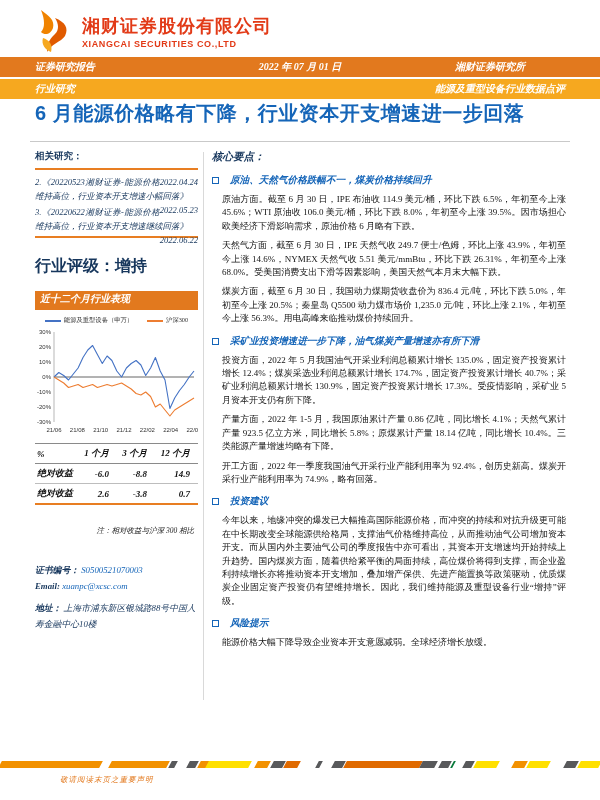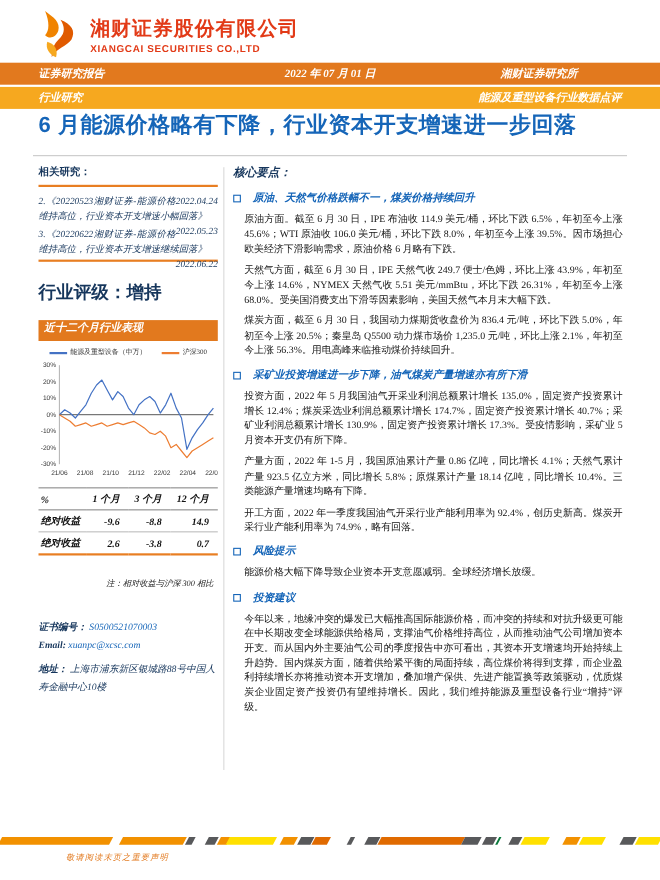--- a/index.html
+++ b/index.html
@@ -172,21 +172,21 @@
         <tr>
           <th class="lbl">%</th>
           <th class="num">1 个月</th>
           <th class="num">3 个月</th>
           <th class="num">12 个月</th>
         </tr>
       </thead>
       <tbody>
         <tr>
           <td class="lbl">绝对收益</td>
-          <td class="num">-9.6</td>
+          <td class="num">-6.0</td>
           <td class="num">-8.8</td>
           <td class="num">14.9</td>
         </tr>
         <tr>
           <td class="lbl">绝对收益</td>
           <td class="num">2.6</td>
           <td class="num">-3.8</td>
           <td class="num">0.7</td>
         </tr>
       </tbody>
@@ -228,31 +228,31 @@
         <span class="sec-title">采矿业投资增速进一步下降，油气煤炭产量增速亦有所下滑</span>
       </div>
       <p class="para">投资方面，2022 年 5 月我国油气开采业利润总额累计增长 135.0%，固定资产投资累计增长 12.4%；煤炭采选业利润总额累计增长 174.7%，固定资产投资累计增长 40.7%；采矿业利润总额累计增长 130.9%，固定资产投资累计增长 17.3%。受疫情影响，采矿业 5 月资本开支仍有所下降。</p>
       <p class="para">产量方面，2022 年 1-5 月，我国原油累计产量 0.86 亿吨，同比增长 4.1%；天然气累计产量 923.5 亿立方米，同比增长 5.8%；原煤累计产量 18.14 亿吨，同比增长 10.4%。三类能源产量增速均略有下降。</p>
       <p class="para">开工方面，2022 年一季度我国油气开采行业产能利用率为 92.4%，创历史新高。煤炭开采行业产能利用率为 74.9%，略有回落。</p>
     </div>
 
     <div class="section">
       <div class="sec-head">
         <span class="sec-square"></span>
+        <span class="sec-title">投资建议</span>
+      </div>
+      <p class="para">今年以来，地缘冲突的爆发已大幅推高国际能源价格，而冲突的持续和对抗升级更可能在中长期改变全球能源供给格局，支撑油气价格维持高位，从而推动油气公司增加资本开支。而从国内外主要油气公司的季度报告中亦可看出，其资本开支增速均开始持续上升趋势。国内煤炭方面，随着供给紧平衡的局面持续，高位煤价将得到支撑，而企业盈利持续增长亦将推动资本开支增加，叠加增产保供、先进产能置换等政策驱动，优质煤炭企业固定资产投资仍有望维持增长。因此，我们维持能源及重型设备行业“增持”评级。</p>
+    </div>
+
+    <div class="section">
+      <div class="sec-head">
+        <span class="sec-square"></span>
         <span class="sec-title">风险提示</span>
       </div>
       <p class="para">能源价格大幅下降导致企业资本开支意愿减弱。全球经济增长放缓。</p>
-    </div>
-
-    <div class="section">
-      <div class="sec-head">
-        <span class="sec-square"></span>
-        <span class="sec-title">投资建议</span>
-      </div>
-      <p class="para">今年以来，地缘冲突的爆发已大幅推高国际能源价格，而冲突的持续和对抗升级更可能在中长期改变全球能源供给格局，支撑油气价格维持高位，从而推动油气公司增加资本开支。而从国内外主要油气公司的季度报告中亦可看出，其资本开支增速均开始持续上升趋势。国内煤炭方面，随着供给紧平衡的局面持续，高位煤价将得到支撑，而企业盈利持续增长亦将推动资本开支增加，叠加增产保供、先进产能置换等政策驱动，优质煤炭企业固定资产投资仍有望维持增长。因此，我们维持能源及重型设备行业“增持”评级。</p>
     </div>
   </div>
 
   <div class="footer-stripes">
     <span class="o" style="width:104px"></span>
     <span class="o" style="width:60px;margin-left:9px"></span>
     <span class="g" style="width:6px;margin-left:2px"></span>
     <span class="g" style="width:9px;margin-left:12px"></span>
     <span class="o" style="width:9px;margin-left:2px"></span>
     <span class="y" style="width:44px"></span>

